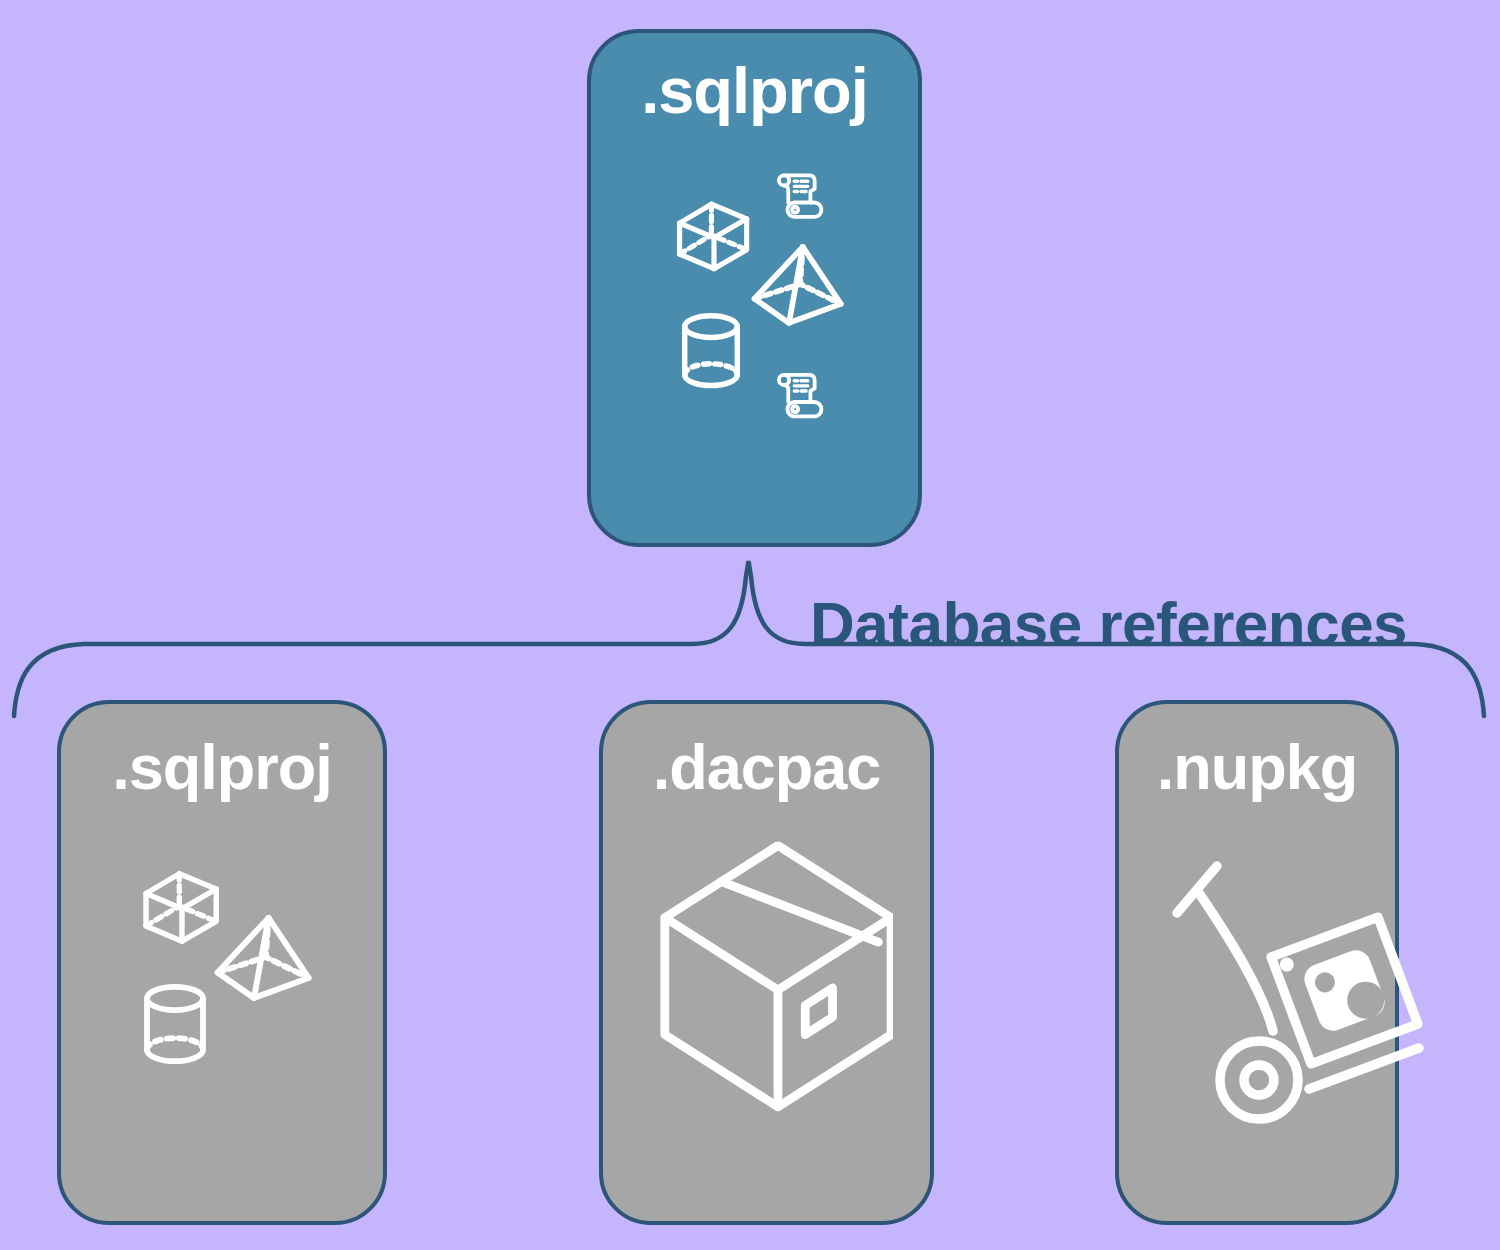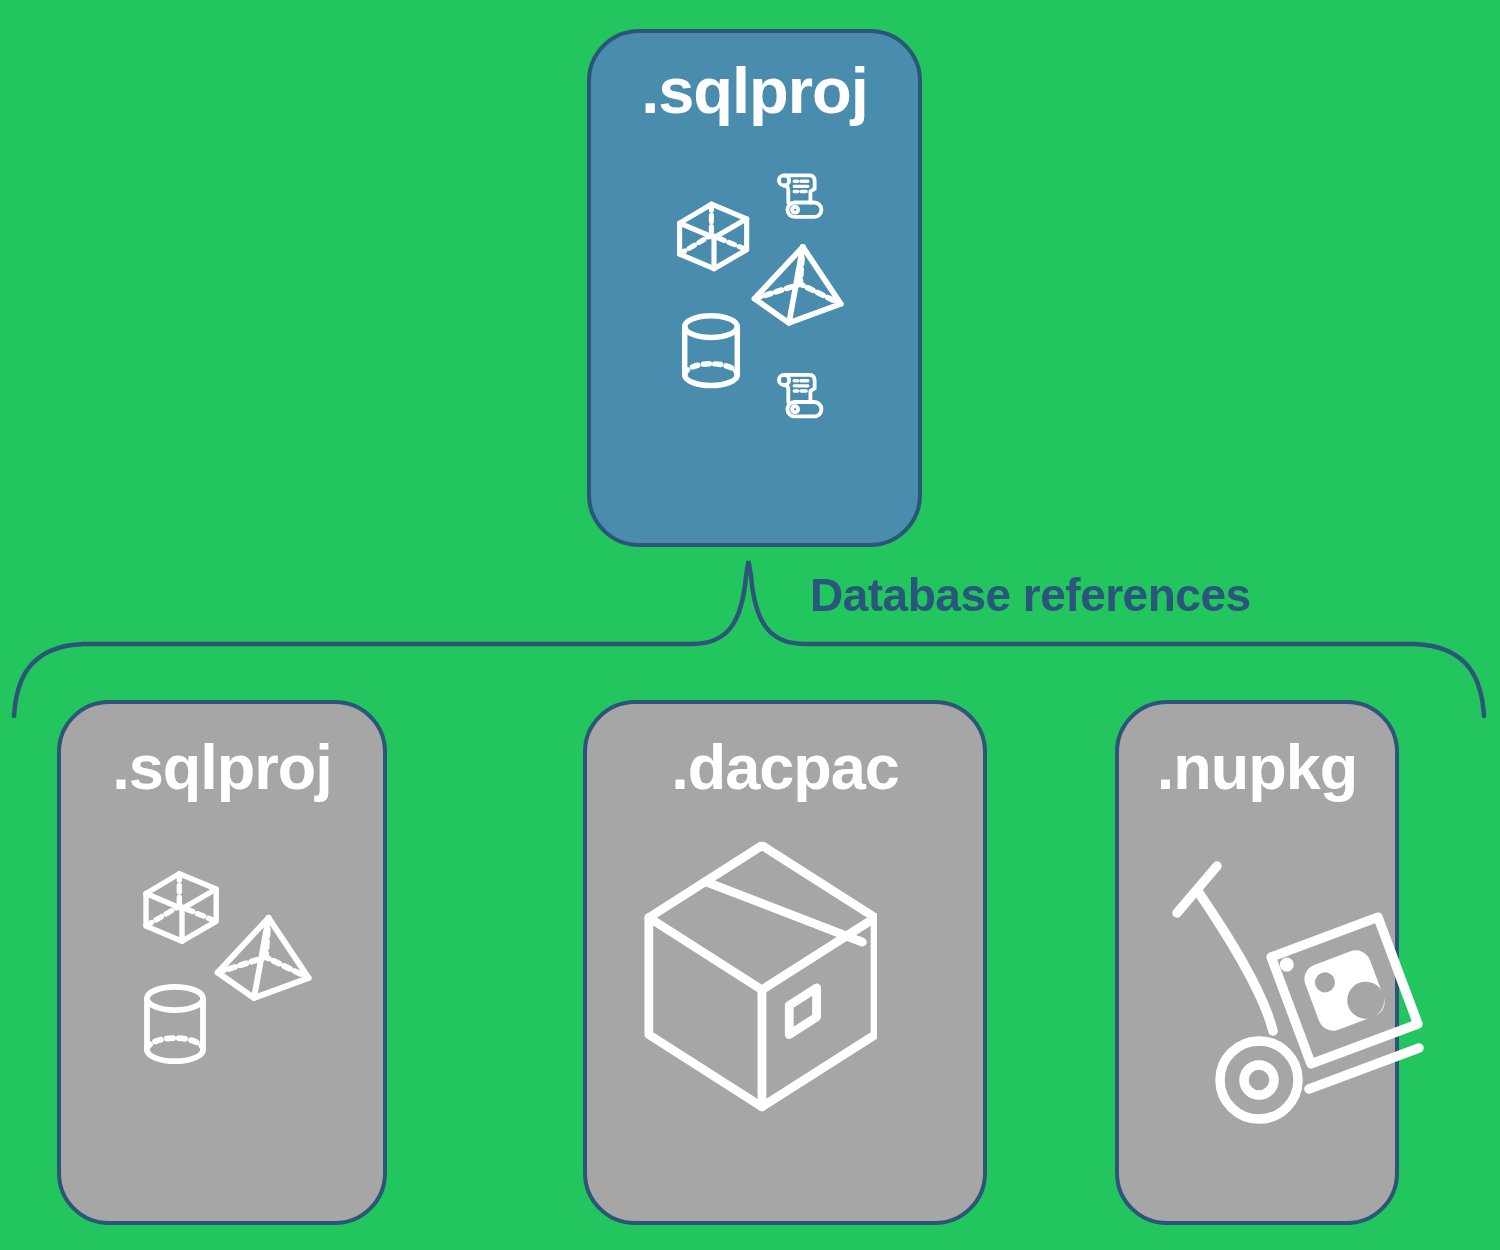--- a/index.html
+++ b/index.html
@@ -1,37 +1,37 @@
 <!DOCTYPE html>
 <html style="--accent: #4A8CAD; --gray: #A6A6A6; --line: #2C5577; --text: #2B567B; --icon: #FFFFFF;"><head>
 <meta charset="utf-8">
 <style>
   html,body{margin:0;padding:0;background:#ffffff;}
   .canvas{
-    position:relative;width:1500px;height:1250px;background:#22c55e;
+    position:relative;width:1500px;height:1250px;background:#c4b5fd;
     font-family:"Liberation Sans",sans-serif;overflow:hidden;
   }
   .card{
     position:absolute;box-sizing:border-box;
     border:4px solid var(--line);border-radius:52px;
   }
   .card-top{left:587px;top:29px;width:335px;height:518px;background:var(--accent);}
   .card-child{top:700px;height:525px;background:var(--gray);}
   .lbl{
     color:#ffffff;font-weight:bold;text-align:center;
     font-size:65px;line-height:1.05;margin-top:24px;letter-spacing:-1px;
     user-select:none;
   }
   .lbl-sm{font-size:63px;margin-top:30px;}
   .cluster{position:absolute;}
   .overlay{position:absolute;left:0;top:0;width:1500px;height:1250px;pointer-events:none;}
   .brace{fill:none;stroke:var(--line);stroke-width:4.5;stroke-linecap:round;}
   .conn-label{
-    position:absolute;left:810px;top:568px;
-    font-size:46px;font-weight:bold;color:var(--text);letter-spacing:-0.5px;
+    position:absolute;left:810px;top:588px;
+    font-size:62px;font-weight:bold;color:var(--text);letter-spacing:-0.5px;
     user-select:none;
   }
 </style>
 </head>
 <body>
 
 <svg width="0" height="0" style="position:absolute" aria-hidden="true">
   <defs>
     <symbol id="sym-cube" viewBox="0 0 100 100">
       <g fill="none" stroke="#fff" stroke-width="6" stroke-linejoin="round" stroke-linecap="round">
@@ -123,21 +123,21 @@
 
   <div class="card card-child" style="left:57px;width:330px">
     <div class="lbl lbl-sm">.sqlproj</div>
     <svg class="cluster" viewBox="0 0 185 212" style="left:75px;top:155px;width:185px;height:212px">
       <use href="#sym-cube" x="1" y="3" width="90" height="90"></use>
       <use href="#sym-pyramid" x="78" y="55" width="100" height="87"></use>
       <use href="#sym-cylinder" x="4" y="125" width="70" height="83"></use>
     </svg>
   </div>
 
-  <div class="card card-child" style="left:583px;width:404px">
+  <div class="card card-child" style="left:599px;width:335px">
     <div class="lbl lbl-sm">.dacpac</div>
     <svg class="cluster" viewBox="0 0 240 290" style="left:56px;top:136px;width:234px;height:286px">
       <use href="#sym-package" x="0" y="0" width="240" height="290"></use>
     </svg>
   </div>
 
   <div class="card card-child" style="left:1115px;width:284px">
     <div class="lbl lbl-sm">.nupkg</div>
     <svg class="cluster" viewBox="0 0 260 280" style="left:52px;top:145px;width:260px;height:280px">
       <use href="#sym-handtruck" x="0" y="0" width="260" height="280"></use>

